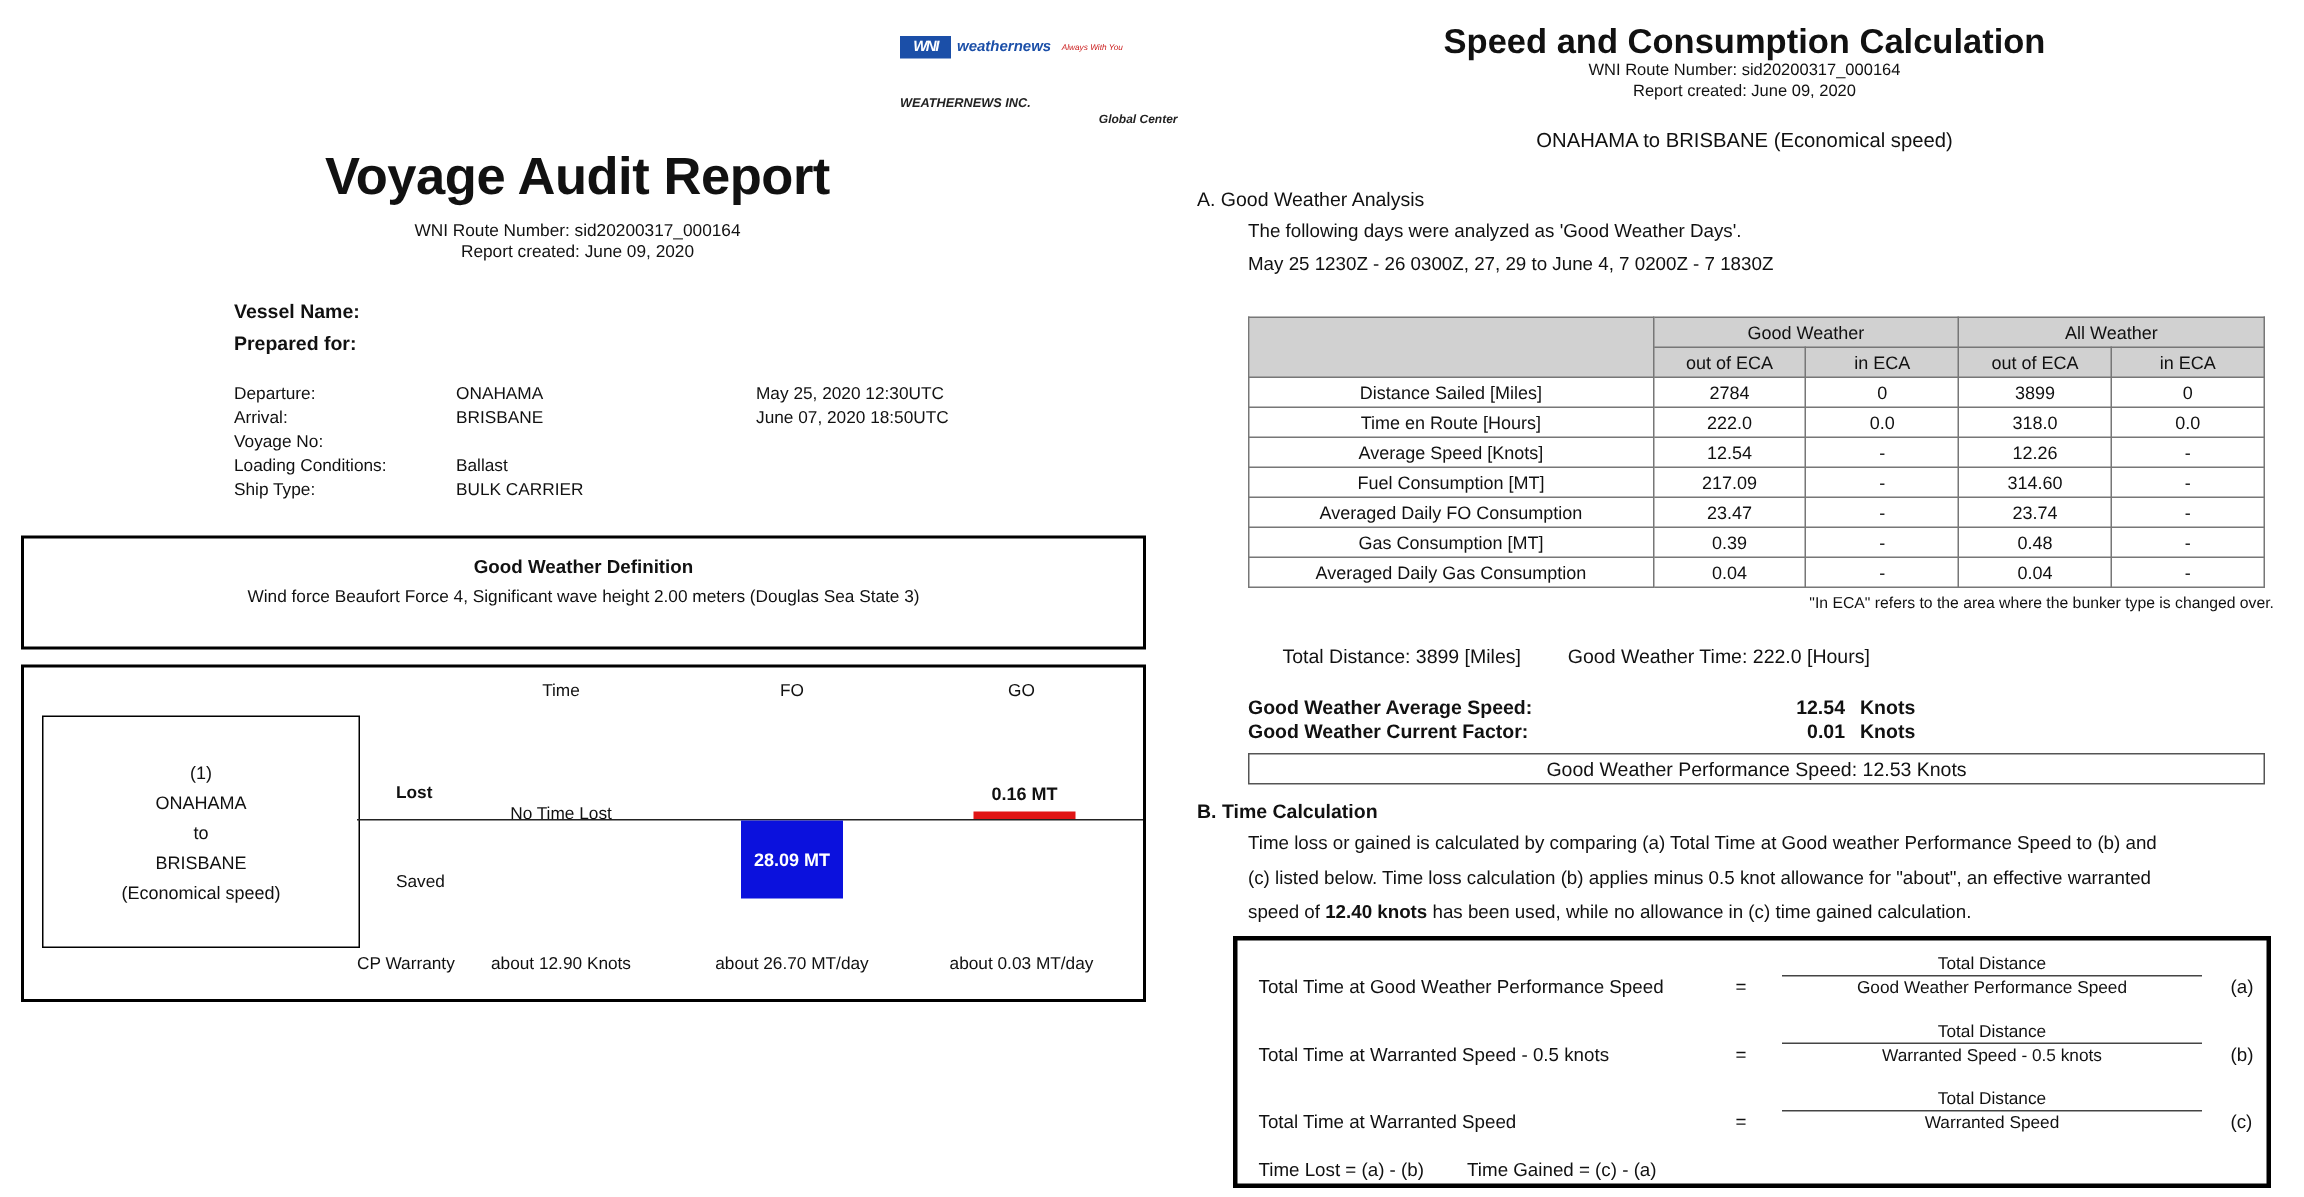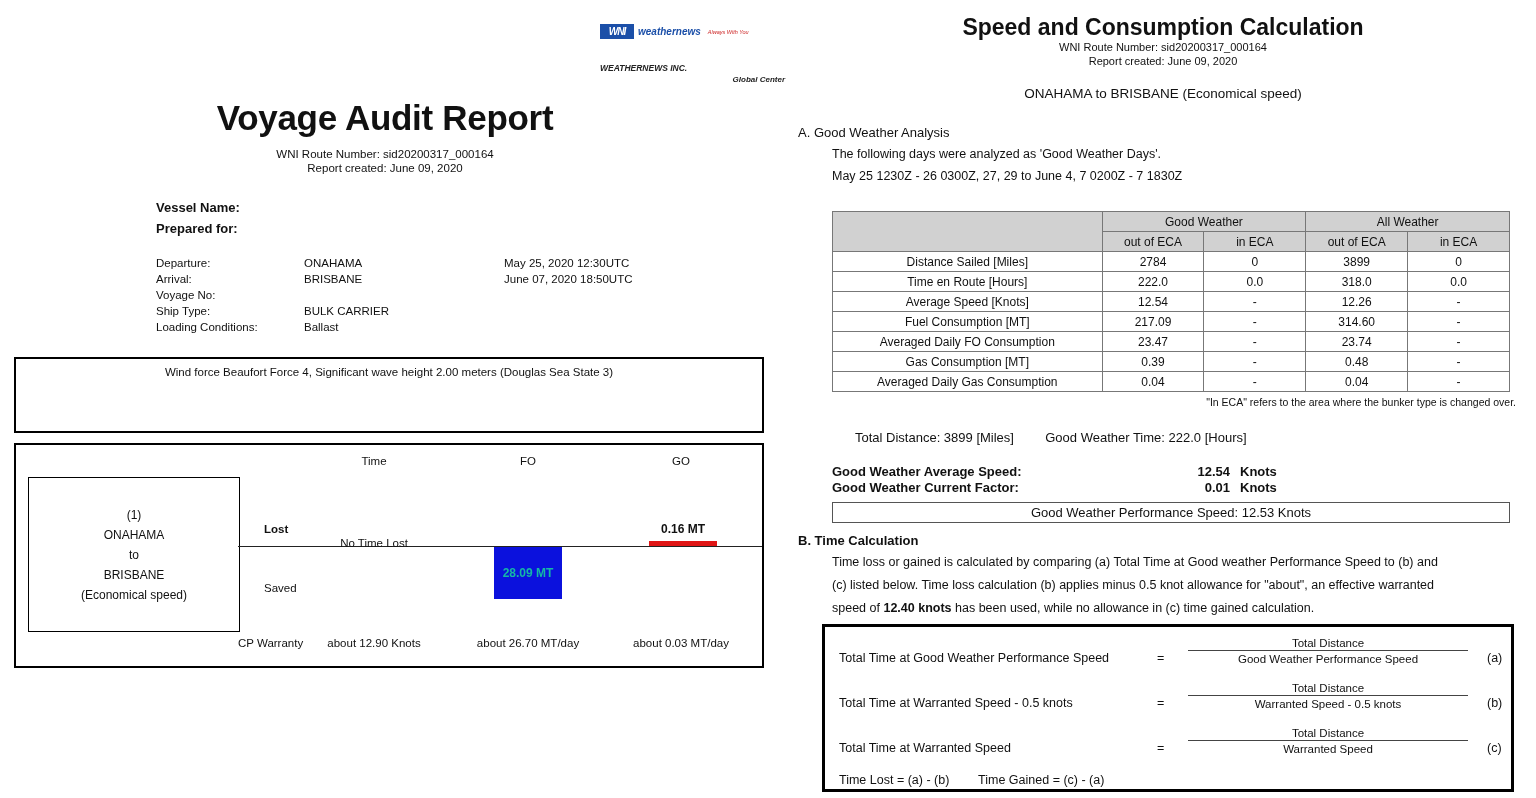--- a/index.html
+++ b/index.html
@@ -85,21 +85,21 @@
     text-align: center; font-size: 11.5px;
   }
 
   #bar-fo {
     position: absolute; left: 478px; top: 102px;
     width: 68px; height: 52px;
     background: #0b11dd;
     display: flex; align-items: center; justify-content: center;
   }
   #bar-fo-label {
-    color: #14b8a6; font-size: 12px; font-weight: bold;
+    color: #ffffff; font-size: 12px; font-weight: bold;
   }
   #bar-go {
     position: absolute; left: 633px; top: 96px;
     width: 68px; height: 5px;
     background: #e01515;
   }
   #bar-go-label {
     position: absolute; left: 623px; top: 77px; width: 88px;
     text-align: center; font-size: 12px; font-weight: bold;
   }
@@ -246,32 +246,33 @@
       <span class="info-label">Arrival:</span>
       <span class="info-value">BRISBANE</span>
       <span class="info-date">June 07, 2020 18:50UTC</span>
     </div>
     <div class="info-row">
       <span class="info-label">Voyage No:</span>
       <span class="info-value"></span>
       <span class="info-date"></span>
     </div>
     <div class="info-row">
+      <span class="info-label">Loading Conditions:</span>
+      <span class="info-value">Ballast</span>
+      <span class="info-date"></span>
+    </div>
+    <div class="info-row">
       <span class="info-label">Ship Type:</span>
       <span class="info-value">BULK CARRIER</span>
       <span class="info-date"></span>
     </div>
-    <div class="info-row">
-      <span class="info-label">Loading Conditions:</span>
-      <span class="info-value">Ballast</span>
-      <span class="info-date"></span>
-    </div>
   </div>
 
   <div id="gw-def-box">
+    <div id="gw-def-title">Good Weather Definition</div>
     <div id="gw-def-text">Wind force Beaufort Force 4, Significant wave height 2.00 meters (Douglas Sea State 3)</div>
   </div>
 
   <div id="chart-box">
     <div id="route-label-box">
       <div>(1)</div>
       <div>ONAHAMA</div>
       <div>to</div>
       <div>BRISBANE</div>
       <div>(Economical speed)</div>

